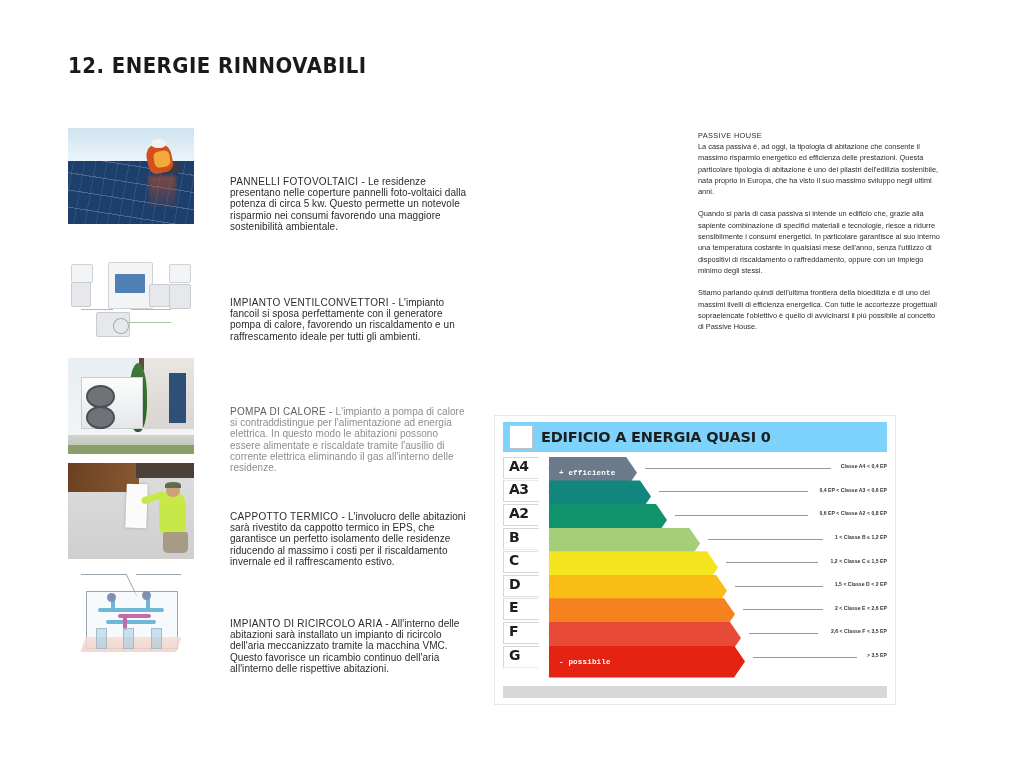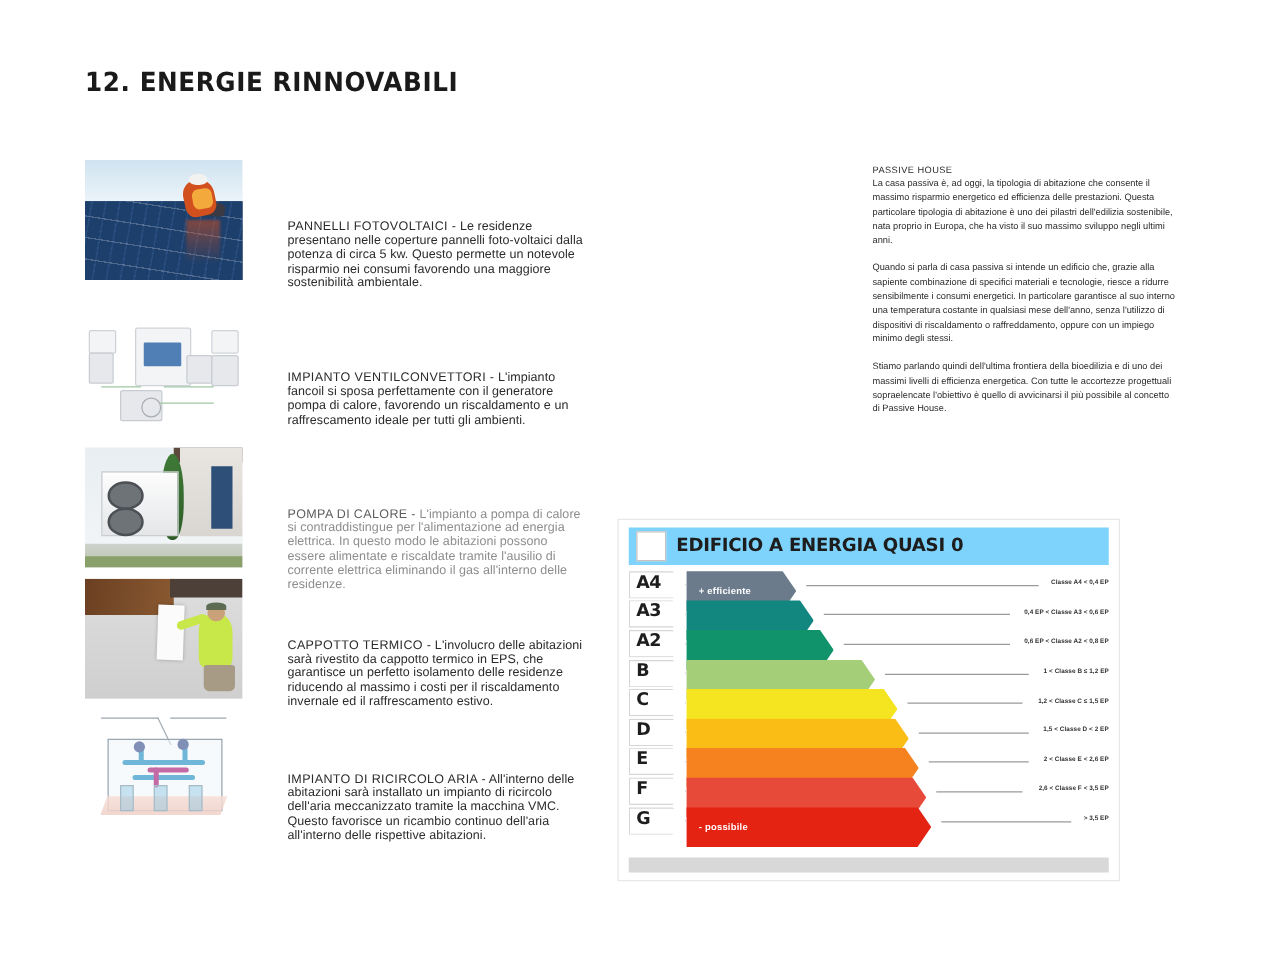--- a/index.html
+++ b/index.html
@@ -75,21 +75,21 @@
   }
   .letter-tag span {
     margin-left: 5px; font-family: "DejaVu Sans", sans-serif;
     font-weight: bold; font-size: 14px; color: #1d1d1d; letter-spacing: -.5px;
   }
 
   .bar-zone { position: relative; flex: 1 1 auto; height: 22px; }
   .bar {
     position: absolute; left: 0; top: 0; height: 32px;
     clip-path: polygon(0 0, calc(100% - 11px) 0, 100% 50%, calc(100% - 11px) 100%, 0 100%);
-    display: flex; align-items: center;
+    display: flex; align-items: center; font-family: Liberation Mono, monospace;
   }
   .bar-label {
     margin-left: 10px; color: #fff; font-size: 7.5px;
     font-weight: bold; letter-spacing: .2px; white-space: nowrap;
   }
   .leader {
     position: absolute; top: 11px; height: 1px; background: #9a9a9a;
   }
   .range-txt {
     position: absolute; top: 6.5px; right: 0;

